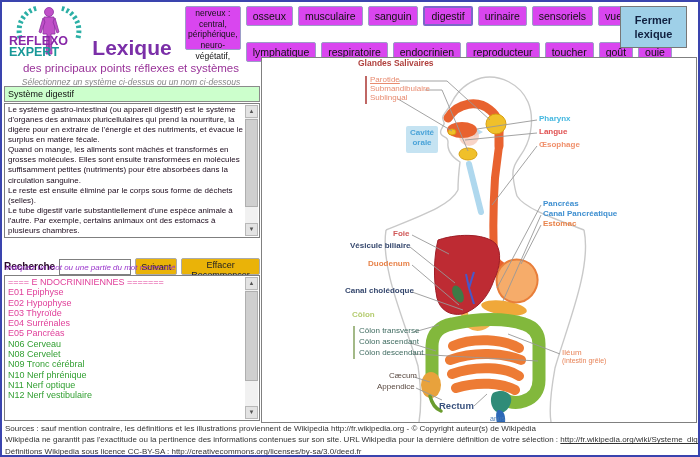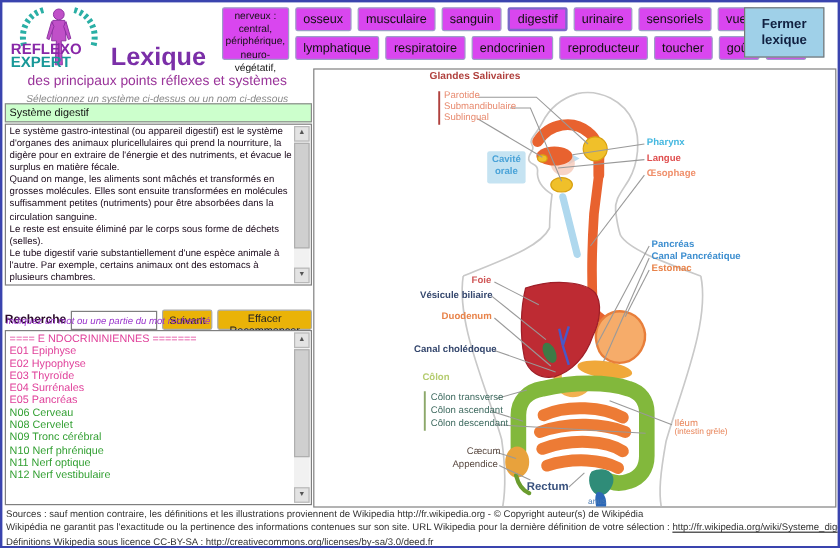--- a/index.html
+++ b/index.html
@@ -13,21 +13,21 @@
   .subtitle { position:absolute; left:0; top:60px; width:258px; text-align:center;
               font-size:11.5px; font-weight:normal; color:#993399; }
   .select-hint { position:absolute; left:0; top:75px; width:258px; text-align:center;
                  font-size:8.5px; font-style:italic; color:#888; }
 
   
   .btnbar { position:absolute; left:183px; top:4px; width:430px; display:flex; gap:5px; }
   .sysbtn { background:#d946ef; border:1px solid #9D9DC8; border-radius:2px; color:#111;
             font-size:10.5px; font-family:"Liberation Sans",sans-serif; padding:2px 6px; cursor:pointer; }
   .sysbtn.multi { width:62px; height:44px; font-size:8.5px; line-height:1.25; padding:1px 2px; }
-  .btncol { display:flex; flex-direction:column; gap:4px; flex:1;justify-content:space-between; }
+  .btncol { display:flex; flex-direction:column; gap:16px; flex:1;justify-content:space-between; }
   .btnrow { display:flex; gap:5px; }
   .btnrow .sysbtn { height:20px; flex:0 0 auto; }
   .sysbtn.selected { border:2px solid #7B68C8; }
   .closebtn { position:absolute; left:618px; top:4px; width:67px; height:42px;
               background:#9FD0E8; border:1px solid #777; color:#102040; font-weight:bold;
               font-size:11px; line-height:1.3; cursor:pointer; font-family:"Liberation Sans",sans-serif; }
 
   
   .sysheader { position:absolute; left:2px; top:84px; width:256px; height:16px; background:#CCFFCC;
                border:1px solid #8a8a8a; font-size:9px; padding:1.5px 3px; color:#111; }
@@ -255,21 +255,21 @@
         <path d="M154,330 L180,342"></path>
         <path d="M212,348 L225,336"></path>
         <path d="M298,296 L246,276"></path>
       </g>
       <line x1="104" y1="18" x2="104" y2="46" stroke="#B0413E" stroke-width="1.6"></line>
       <line x1="92" y1="268" x2="92" y2="301" stroke="#8CA86A" stroke-width="1.6"></line>
     </svg>
 
     
     <div class="dlabel lab-salih" style="left:96px; top:1px;">Glandes Salivaires</div>
-    <div class="dlabel lab-sali" style="left:108px; top:18px;">Parotide</div>
+    <div class="dlabel lab-sali" style="left:108px; top:18px;text-decoration:underline;">Parotide</div>
     <div class="dlabel lab-sali" style="left:108px; top:27px;">Submandibulaire</div>
     <div class="dlabel lab-sali" style="left:108px; top:36px;">Sublingual</div>
     <div class="cavite-box">
       <div>Cavité</div>
       <div>orale</div>
     </div>
     <div class="dlabel lab-cyan" style="left:277px; top:57px;">Pharynx</div>
     <div class="dlabel lab-red" style="left:277px; top:70px;">Langue</div>
     <div class="dlabel lab-salm" style="left:277px; top:83px;">Œsophage</div>
     <div class="dlabel lab-blue" style="left:281px; top:142px;">Pancréas</div>

